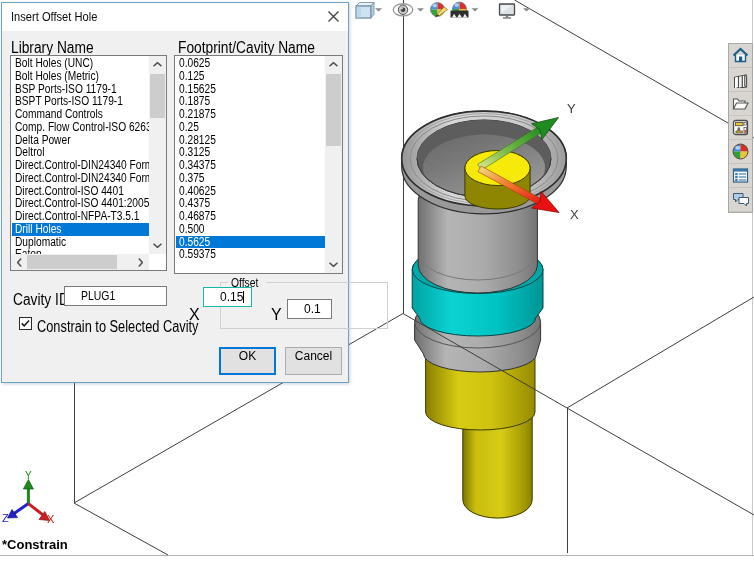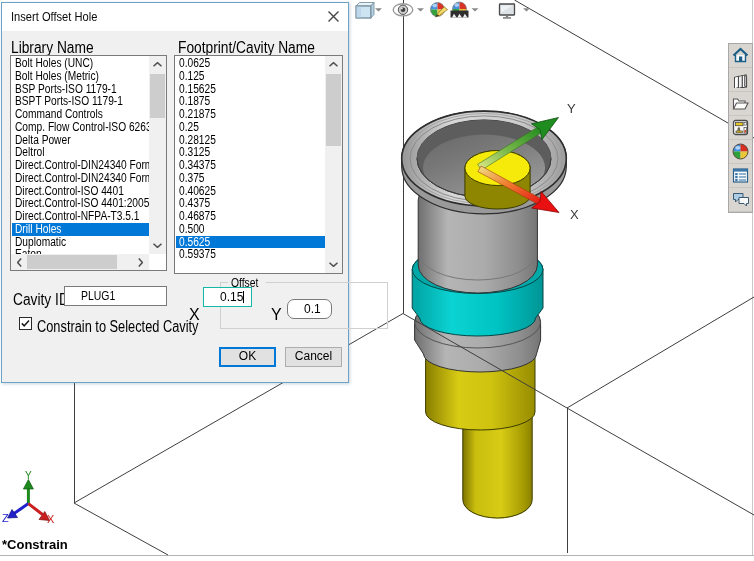--- a/index.html
+++ b/index.html
@@ -27,21 +27,21 @@
   .li.sel{background:#0078d7;color:#fff;}
   .sq{display:inline-block;transform:scaleX(0.86);transform-origin:0 50%;white-space:nowrap;}
   .vsb{position:absolute;top:0;right:0;width:17px;background:#f0f0f0;}
   .hsb{position:absolute;left:0;bottom:0;height:16px;background:#f0f0f0;}
   .sbtn{position:absolute;display:flex;align-items:center;justify-content:center;}
   .thumb{position:absolute;background:#cdcdcd;}
   .tfield{position:absolute;background:#fff;border:1px solid #7a7a7a;box-sizing:border-box;
           font-size:12px;color:#000;padding:2px 0 0 16px;}
   #grp{position:absolute;left:174px;top:279px;width:168px;height:47px;border:1px solid #d0d0d0;box-sizing:border-box;margin-left:44px;}
   #grplbl{position:absolute;left:7px;top:-7px;background:#f0f0f0;padding:0 3px;font-size:12px;}
-  .btn{position:absolute;width:57px;height:20px;background:#e1e1e1;border:1px solid #adadad;
+  .btn{position:absolute;width:57px;height:28px;background:#e1e1e1;border:1px solid #adadad;
        box-sizing:border-box;font-size:12px;text-align:center;line-height:17px;color:#000;}
   #okbtn{left:217px;top:344px;border:2px solid #0078d7;line-height:15px;}
   #cancelbtn{left:283px;top:344px;}
   #cbx{position:absolute;left:17px;top:314px;width:13px;height:13px;background:#fff;border:1px solid #2a2a2a;box-sizing:border-box;}
 </style>
 </head>
 <body>
 <div id="root">
   <div id="botline"></div>
   <svg id="scene" width="754" height="561" viewBox="0 0 754 561">
@@ -383,18 +383,18 @@
       </svg>
     </div>
     <div class="lbl" style="left:35px;top:315px;"><span class="sq" style="transform:scaleX(0.8);">Constrain to Selected Cavity</span></div>
 
     <div id="grp">
         <div id="grplbl"><span class="sq">Offset</span></div>
       </div>
     <div class="lbl" style="left:187px;top:303px;">X</div>
     <div class="tfield" style="left:201px;top:284px;width:49px;height:20px;border:1px solid #14b8a6;">0.15<span style="display:inline-block;width:1px;height:12px;background:#000;vertical-align:-2px;"></span></div>
     <div class="lbl" style="left:269px;top:303px;">Y</div>
-    <div class="tfield" style="left:285px;top:296px;width:45px;height:20px;border-radius:7px;">0.1</div>
+    <div class="tfield" style="left:285px;top:296px;width:45px;height:20px;">0.1</div>
 
     <div class="btn" id="okbtn">OK</div>
     <div class="btn" id="cancelbtn">Cancel</div>
   </div>
 </div>
 
 </body></html>

